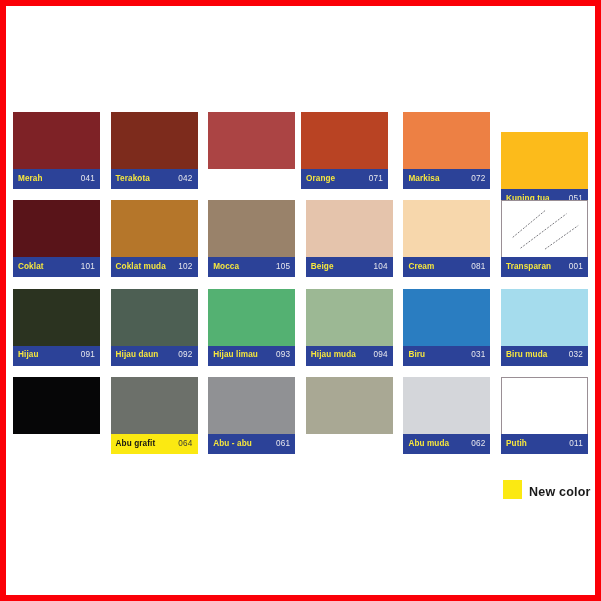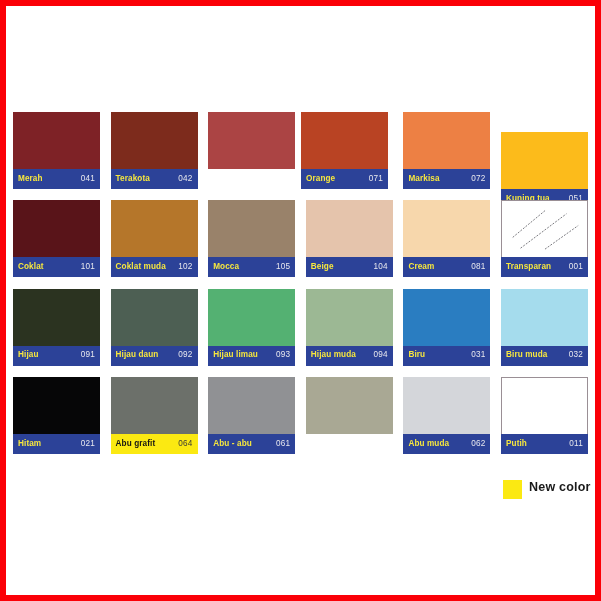--- a/index.html
+++ b/index.html
@@ -92,21 +92,21 @@
   .label.blue .cd { color: #e8e8ee; }
   .label.yellow .nm { color: #141414; }
   .label.yellow .cd { color: #3a3a38; }
 
   
   #legend {
     position: absolute;
     left: 497px;
     top: 474px;
     display: flex;
-    align-items: flex-start;
+    align-items: flex-end;
     gap: 7px;
   }
   #legend .sq {
     width: 19px;
     height: 19px;
     background: #fbe912;
     flex: 0 0 auto;
   }
   #legend .txt {
     font-size: 12.5px;
@@ -246,24 +246,20 @@
         </div>
         <div class="swatch" style="left: 488px; top: 176.6px;">
           <div class="chip" style="background: rgb(165, 220, 237);"></div>
           <div class="label blue">
             <span class="nm">Biru muda</span>
             <span class="cd">032</span>
           </div>
         </div>
         <div class="swatch" style="left: 0px; top: 264.9px;">
           <div class="chip" style="background: rgb(6, 6, 7);"></div>
-          <div class="label blue">
-            <span class="nm">Hitam</span>
-            <span class="cd">021</span>
-          </div>
         </div>
         <div class="swatch" style="left: 97.6px; top: 264.9px;">
           <div class="chip" style="background: rgb(108, 112, 106);"></div>
           <div class="label yellow">
             <span class="nm">Abu grafit</span>
             <span class="cd">064</span>
           </div>
         </div>
         <div class="swatch" style="left: 195.2px; top: 264.9px;">
           <div class="chip" style="background: rgb(144, 145, 148);"></div>

